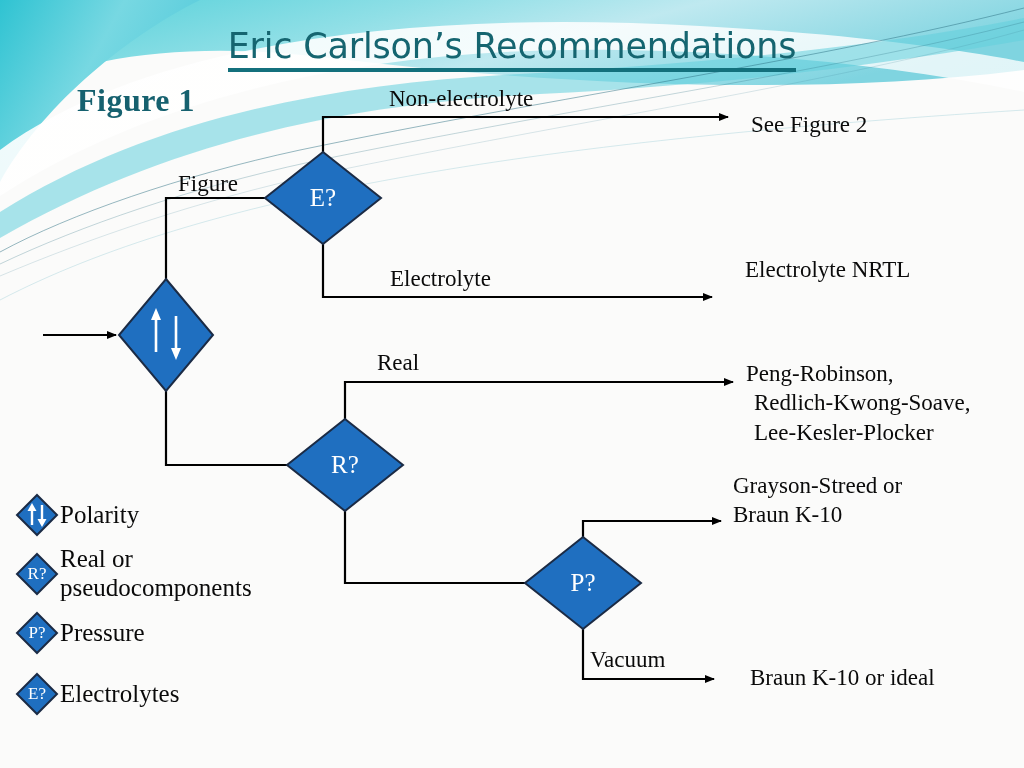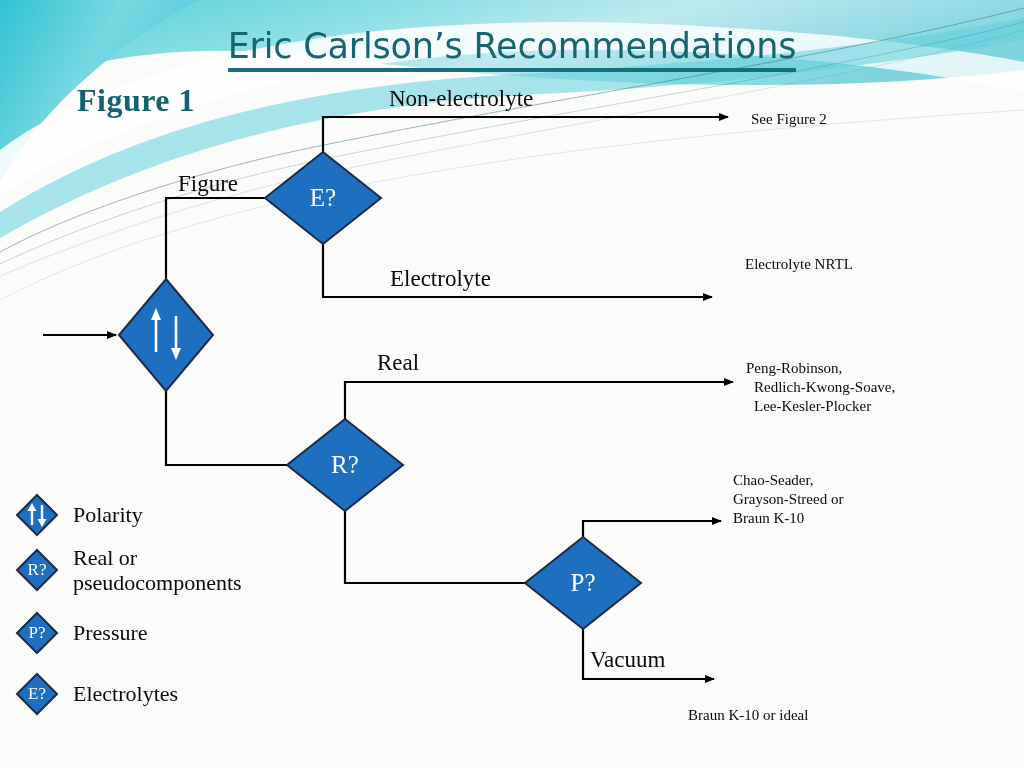--- a/index.html
+++ b/index.html
@@ -68,33 +68,32 @@
     color: #0a0a0a;
     font-family: "Liberation Serif", serif;
     font-size: 23px;
     white-space: nowrap;
     line-height: 1.12;
   }
   .out-label {
     position: absolute;
     color: #0a0a0a;
     font-family: "Liberation Serif", serif;
-    font-size: 15px;
+    font-size: 23px;
     white-space: nowrap;
     line-height: 1.28;
   }
   .legend-item {
     position: absolute;
     display: flex;
     align-items: center;
   }
   .legend-text {
-    margin-left: 13px;
-    font-family: "Liberation Serif", serif;
-    font-size: 22px;
+    font-family: "Liberation Serif", serif;
+    font-size: 25px;
     color: #0a0a0a;
     line-height: 1.14;
     white-space: pre-line;
   }
   .legend-sym {
     position: relative;
     width: 46px;
     height: 46px;
     flex: 0 0 46px;
   }
@@ -227,26 +226,25 @@
     <div>Electrolyte NRTL</div>
   </div>
 
   <div class="out-label" style="left:746px; top:359px;">
     <div>Peng-Robinson,</div>
     <div style="padding-left:8px;">Redlich-Kwong-Soave,</div>
     <div style="padding-left:8px;">Lee-Kesler-Plocker</div>
   </div>
 
   <div class="out-label" style="left:733px; top:471px;">
-    <div>Chao-Seader,</div>
     <div>Grayson-Streed or</div>
     <div>Braun K-10</div>
   </div>
 
-  <div class="out-label" style="left:688px; top:663px;margin-top:43px;">Braun K-10 or ideal</div>
+  <div class="out-label" style="left:750px; top:663px;">Braun K-10 or ideal</div>
 
   <div class="legend-item" style="left:14px; top:492px;">
     <div class="legend-sym">
       <svg width="46" height="46" viewBox="0 0 46 46" xmlns="http://www.w3.org/2000/svg">
         <polygon points="23,3 43,23 23,43 3,23" fill="#1f6fc0" stroke="#1b2b45" stroke-width="2"></polygon>
         <g stroke="#ffffff" stroke-width="2.4" fill="none">
           <line x1="18" y1="33" x2="18" y2="17"></line>
           <line x1="28" y1="13" x2="28" y2="29"></line>
         </g>
         <polygon points="18,11 13.5,19 22.5,19" fill="#ffffff"></polygon>

